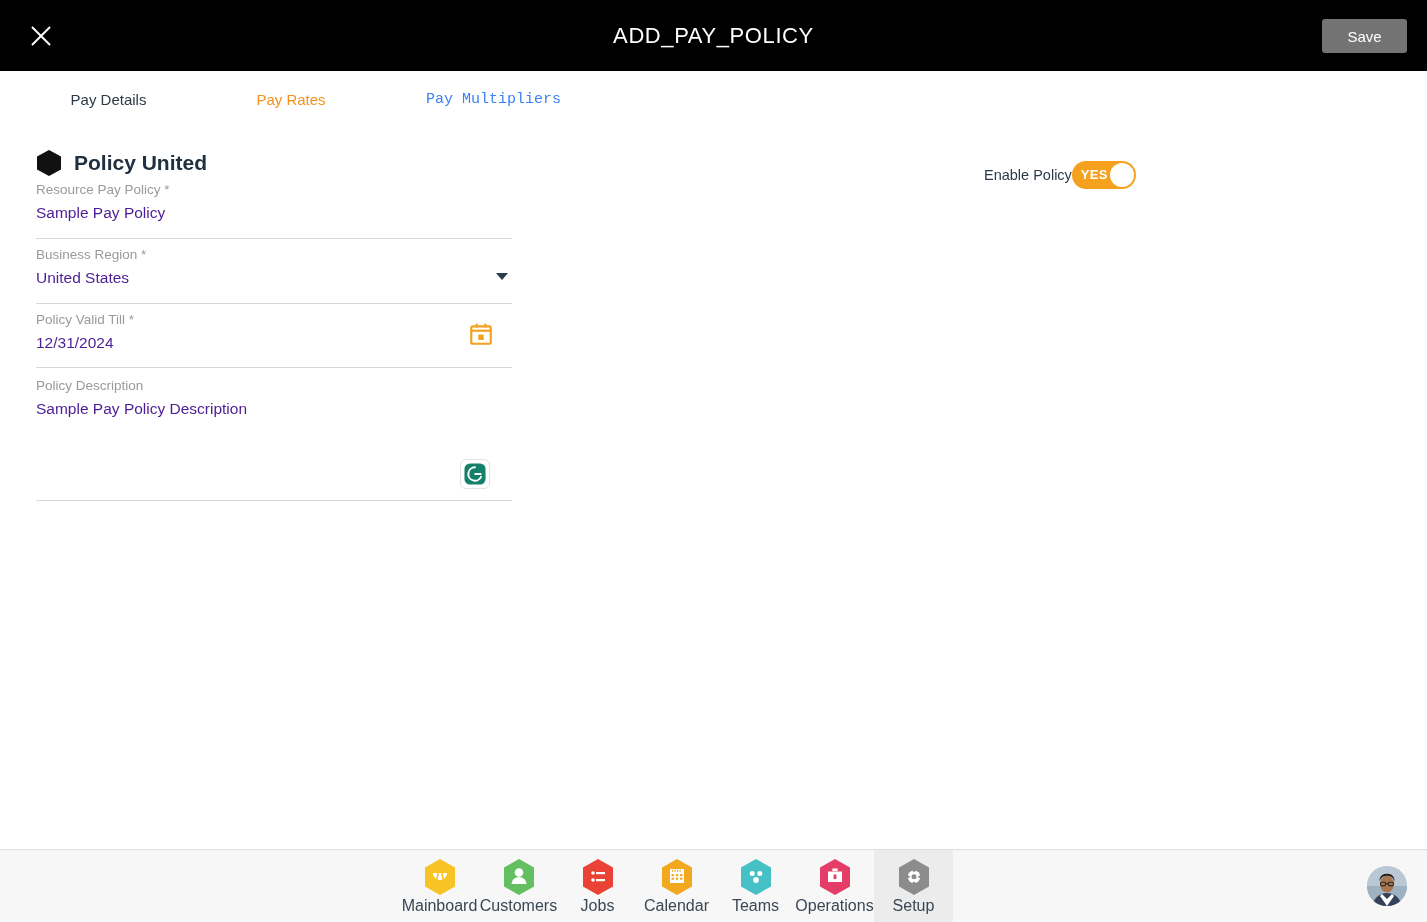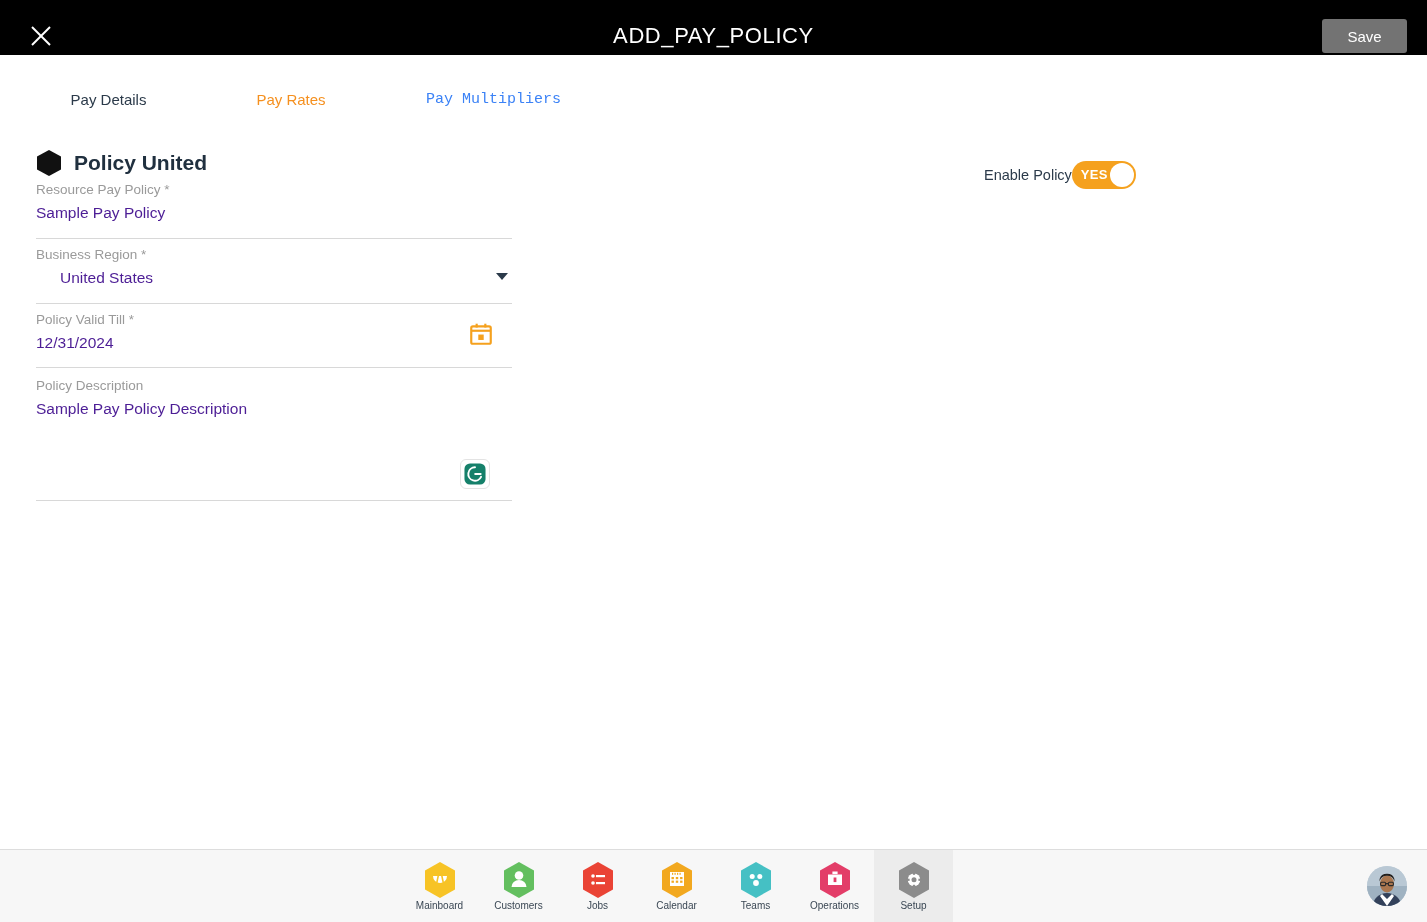--- a/index.html
+++ b/index.html
@@ -15,21 +15,21 @@
     background: #ffffff;
     color: #2b3a4a;
     position: relative;
   }
 
   
   .topbar {
     position: absolute;
     top: 0; left: 0;
     width: 1427px;
-    height: 55px;
+    height: 71px;
     background: #000000;
     display: flex;
     align-items: center;
     padding-left: 48px;
   }
   .close-btn {
     position: absolute;
     left: 26px;
     top: 21px;
     width: 30px;
@@ -147,21 +147,21 @@
     height: 1px;
     background: #d8d8d8;
     width: 476px;
   }
 
   .f-name { top: 58px; }
   .f-name .field-underline { margin-top: 12px; }
 
   .f-region { top: 123px; }
   .f-region .field-underline { margin-top: 12px; }
-  .region-row { position: relative; margin-left: 24px; }
+  .region-row { position: relative; }
   .dd-caret {
     position: absolute;
     right: 4px;
     top: 9px;
     width: 0; height: 0;
     border-left: 6px solid transparent;
     border-right: 6px solid transparent;
     border-top: 7px solid #2b3a4a;
     cursor: pointer;
   }
@@ -260,21 +260,21 @@
     height: 72px;
     display: flex;
     flex-direction: column;
     align-items: center;
     justify-content: center;
     cursor: pointer;
   }
   .navitem.active { background: #ececec; }
   .navicon { width: 34px; height: 38px; margin-bottom: 1px; }
   .navlabel {
-    font-size: 10px;
+    font-size: 16px;
     color: #3a4754;
     white-space: nowrap;
   }
   .avatar {
     position: absolute;
     right: 20px;
     top: 16px;
     width: 40px;
     height: 40px;
     border-radius: 50%;

